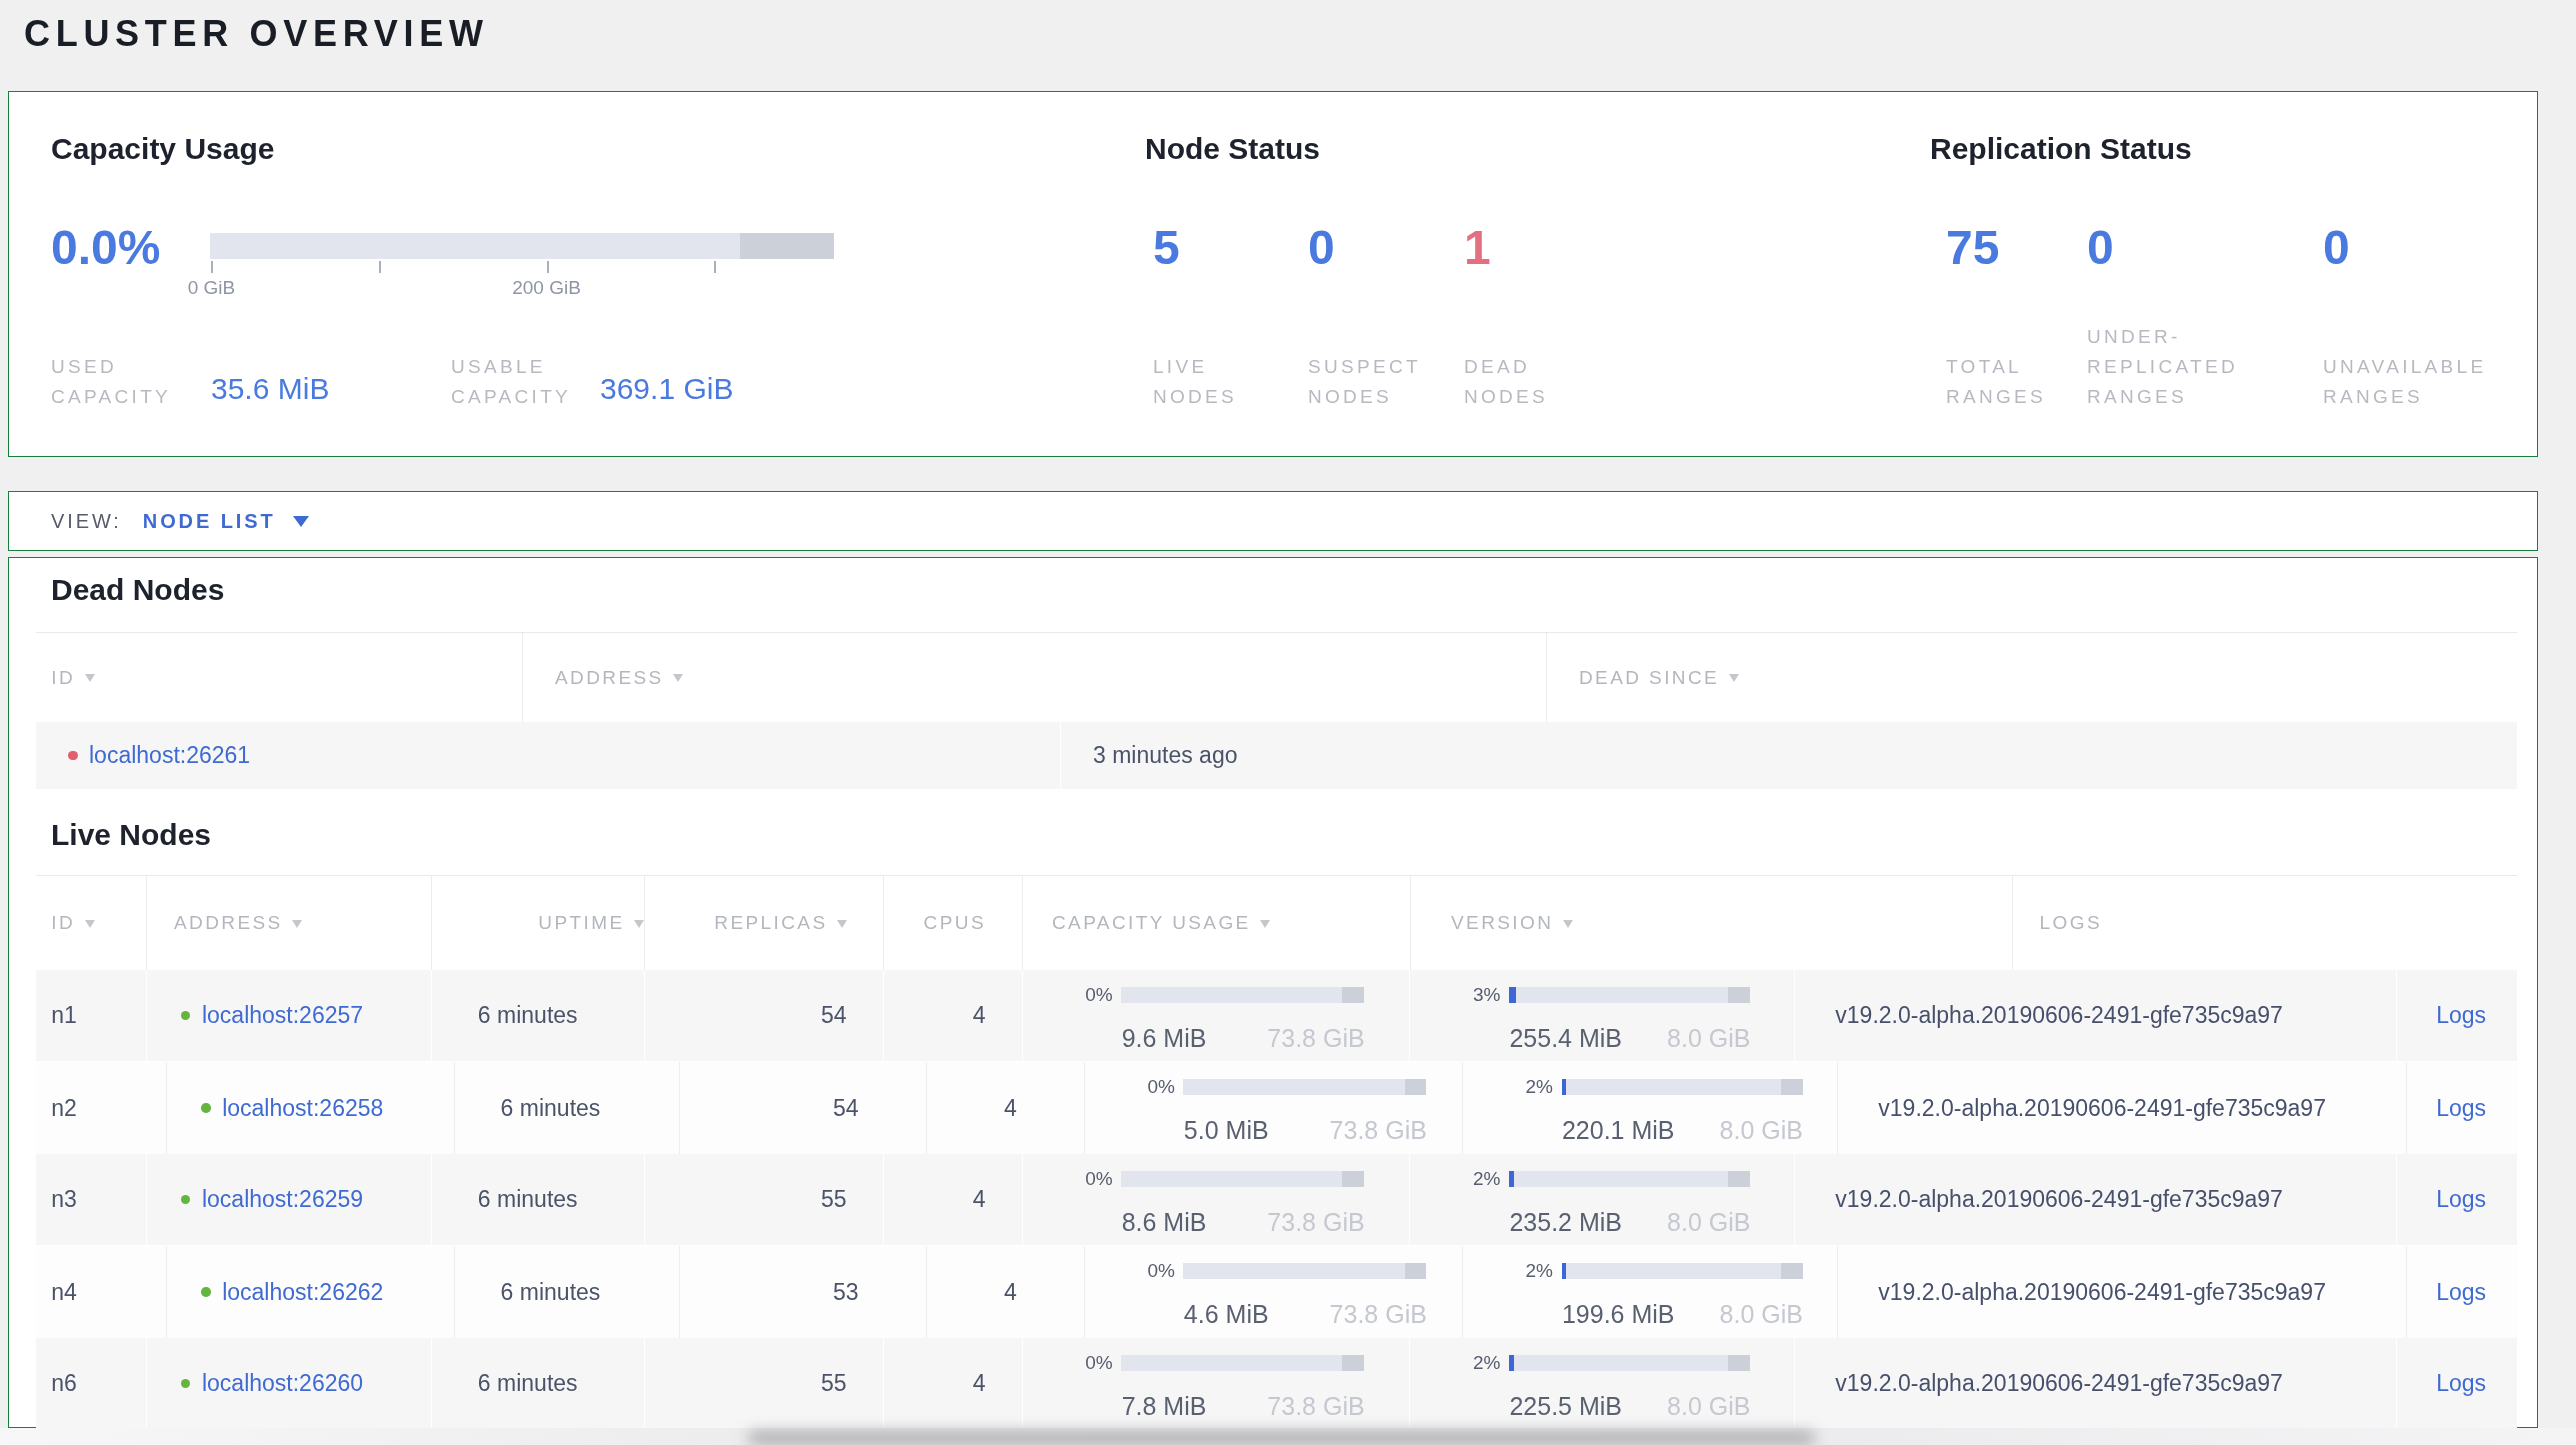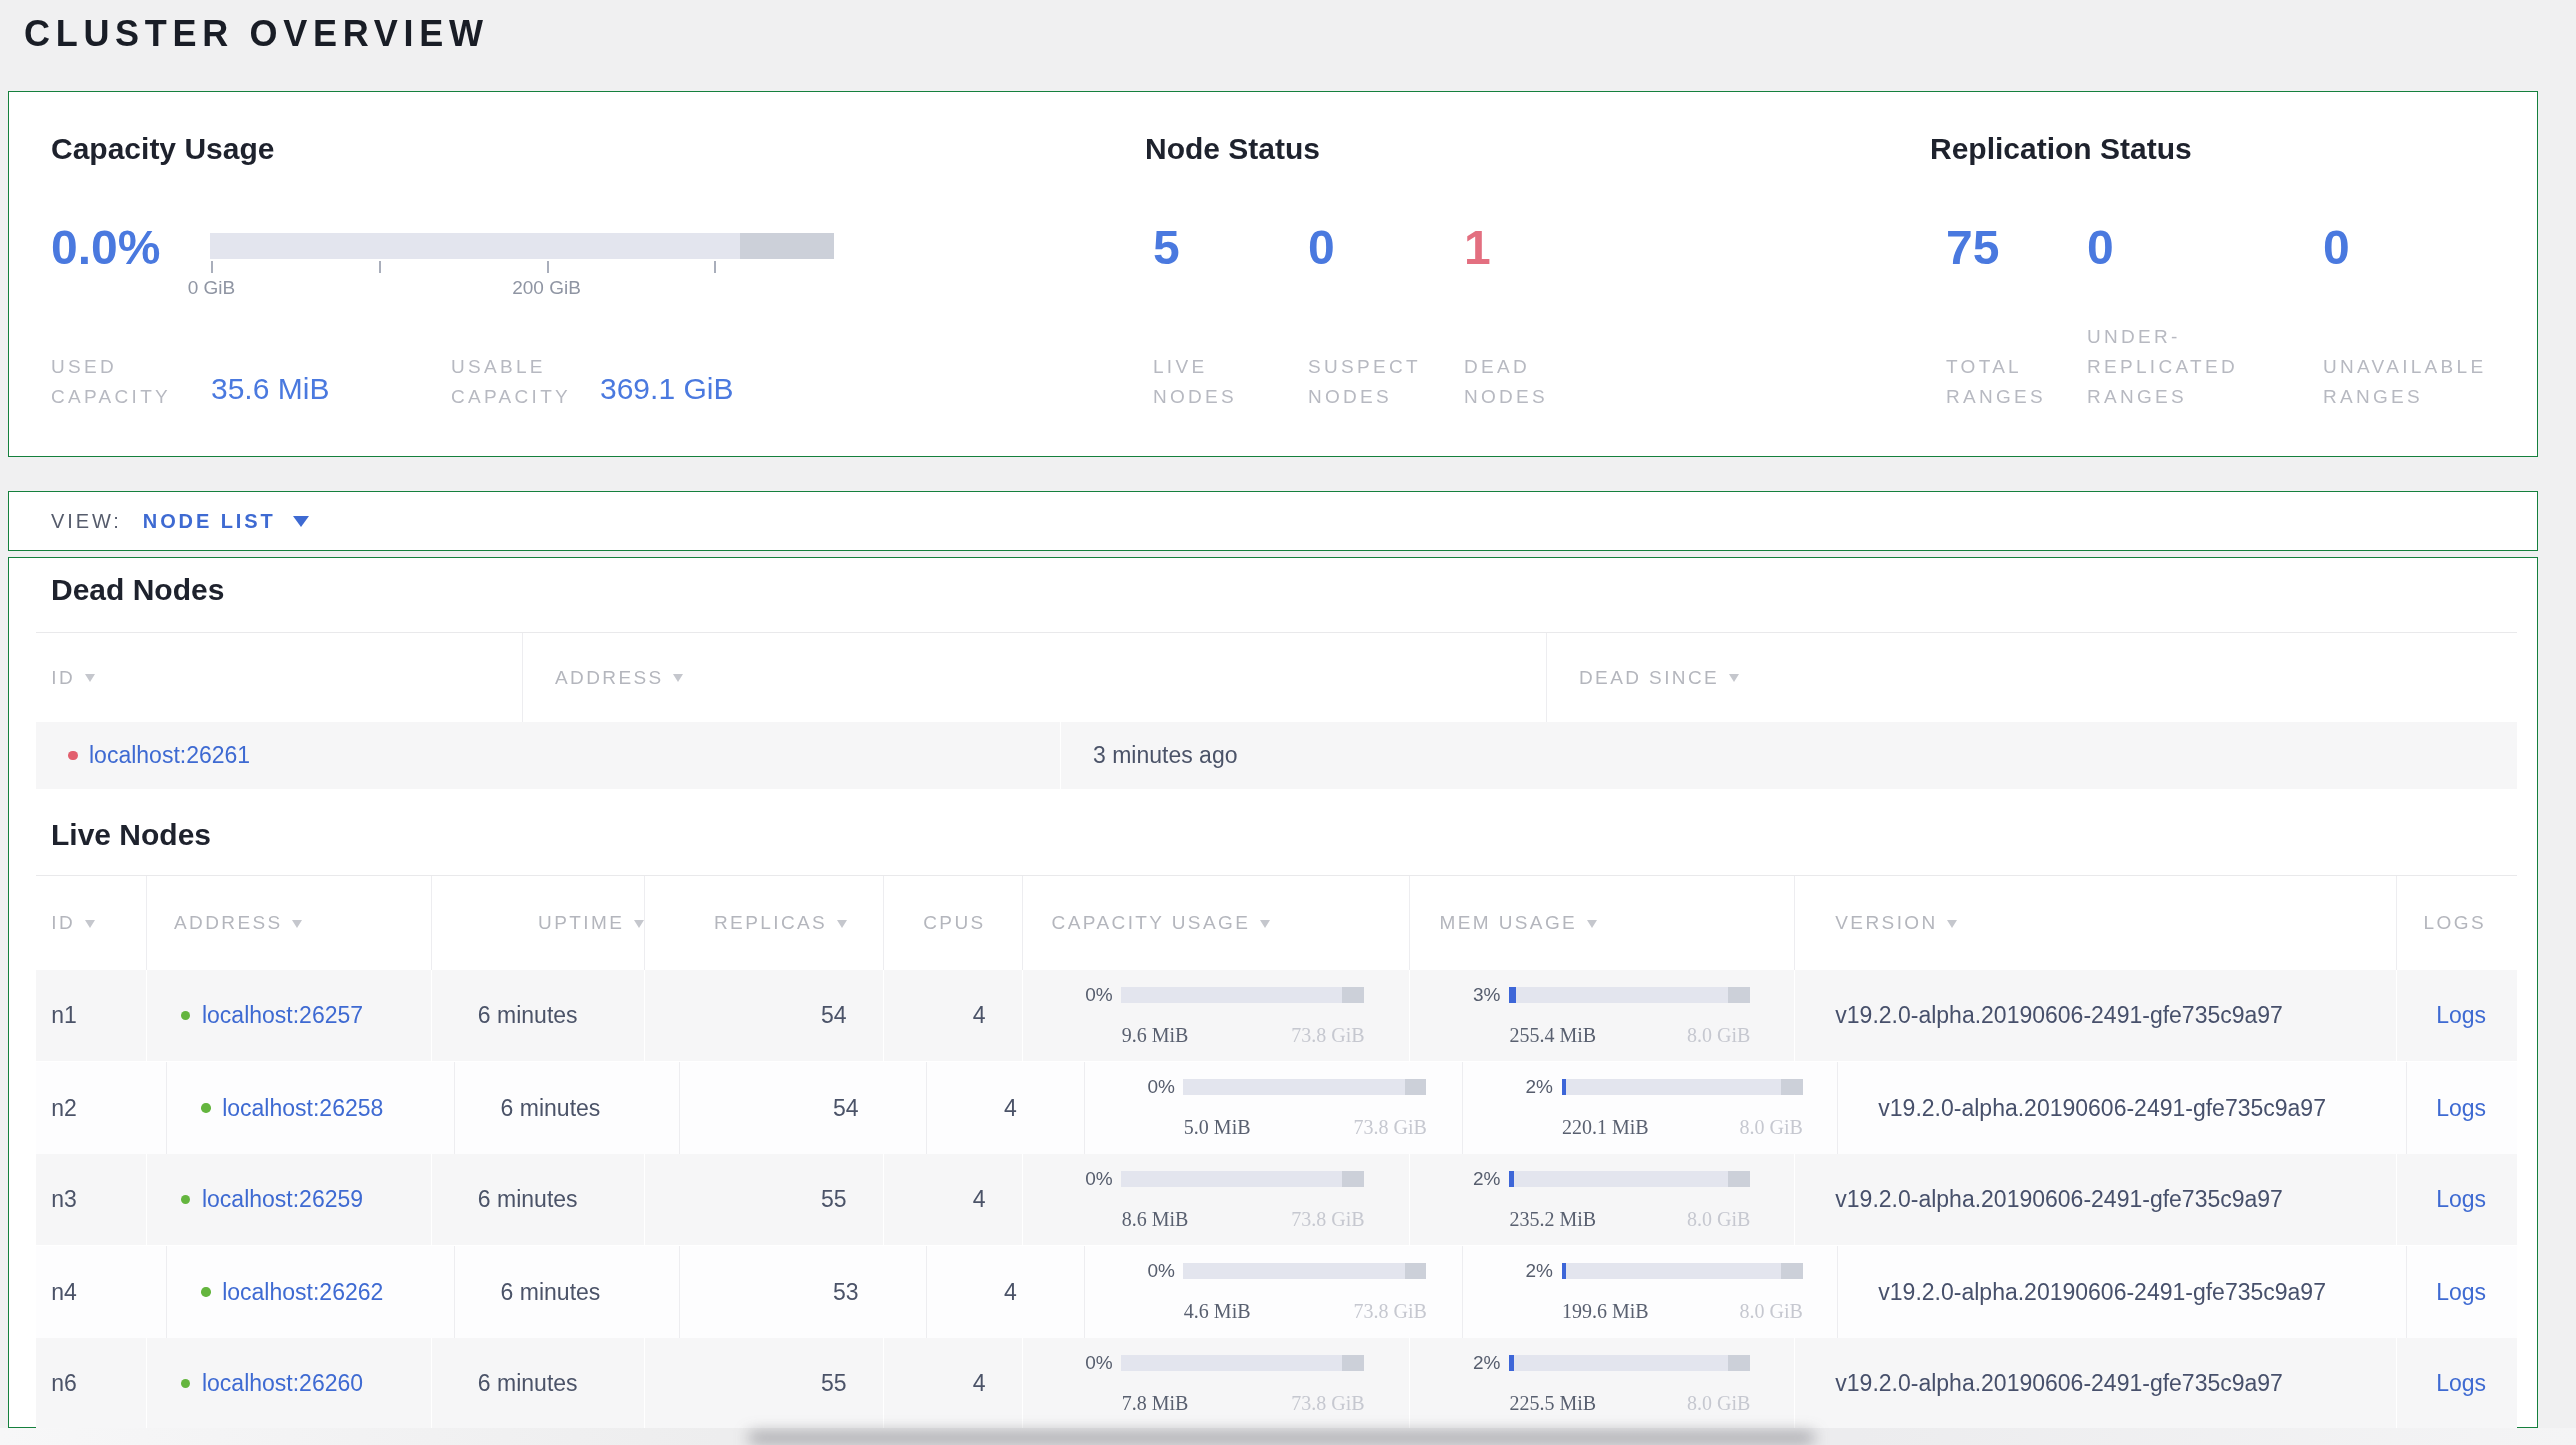--- a/index.html
+++ b/index.html
@@ -84,21 +84,21 @@
 
   
   .bar-cell{display:block !important;padding-top:14.3px;}
   .bar-line{display:flex;align-items:center;}
   .pct{width:61px;text-align:right;font-size:19px;color:#565d6d;flex:0 0 auto;}
   .track{position:relative;height:16px;background:#e3e5ee;margin-left:8.6px;}
   .track.cap{width:243px;}
   .track.mem{width:241px;}
   .fill{position:absolute;left:0;top:0;height:100%;background:#3d66d8;}
   .endblock{position:absolute;right:0;top:0;width:9%;height:100%;background:#ccd0d9;}
-  .bar-labels{display:flex;justify-content:space-between;margin-left:70px;margin-top:18px;font-size:20px;font-family:Liberation Serif, serif;}
+  .bar-labels{display:flex;justify-content:space-between;margin-left:70px;margin-top:18px;font-size:25px;}
   .bar-labels .used{color:#596070;}
   .bar-labels .total{color:#c6c8d0;}
   .bar-labels.cap{width:243px;}
   .bar-labels.mem{width:241px;}
 
   
   .bottom-strip{position:absolute;left:0;top:1428px;width:2576px;height:17px;
     background:linear-gradient(to right,#f7f7f8,#ededee 28%,#ececee 72%,#f4f4f5);}
   .bottom-shadow{position:absolute;left:748px;top:1432px;width:1067px;height:12.4px;
     background:rgba(70,70,80,0.45);border-radius:6.7px;filter:blur(7.6px);}
@@ -210,24 +210,20 @@
           <span>REPLICAS</span>
           <span class="arrow"></span>
         </div>
         <div class="th c-cpu r">
           <span>CPUS</span>
         </div>
         <div class="th c-cap">
           <span>CAPACITY USAGE</span>
           <span class="arrow"></span>
         </div>
-        <div class="th c-mem">
-          <span>MEM USAGE</span>
-          <span class="arrow"></span>
-        </div>
         <div class="th c-ver">
           <span>VERSION</span>
           <span class="arrow"></span>
         </div>
         <div class="th c-log r">
           <span>LOGS</span>
         </div>
       </div>
 
       <div class="trow gray live-row">

